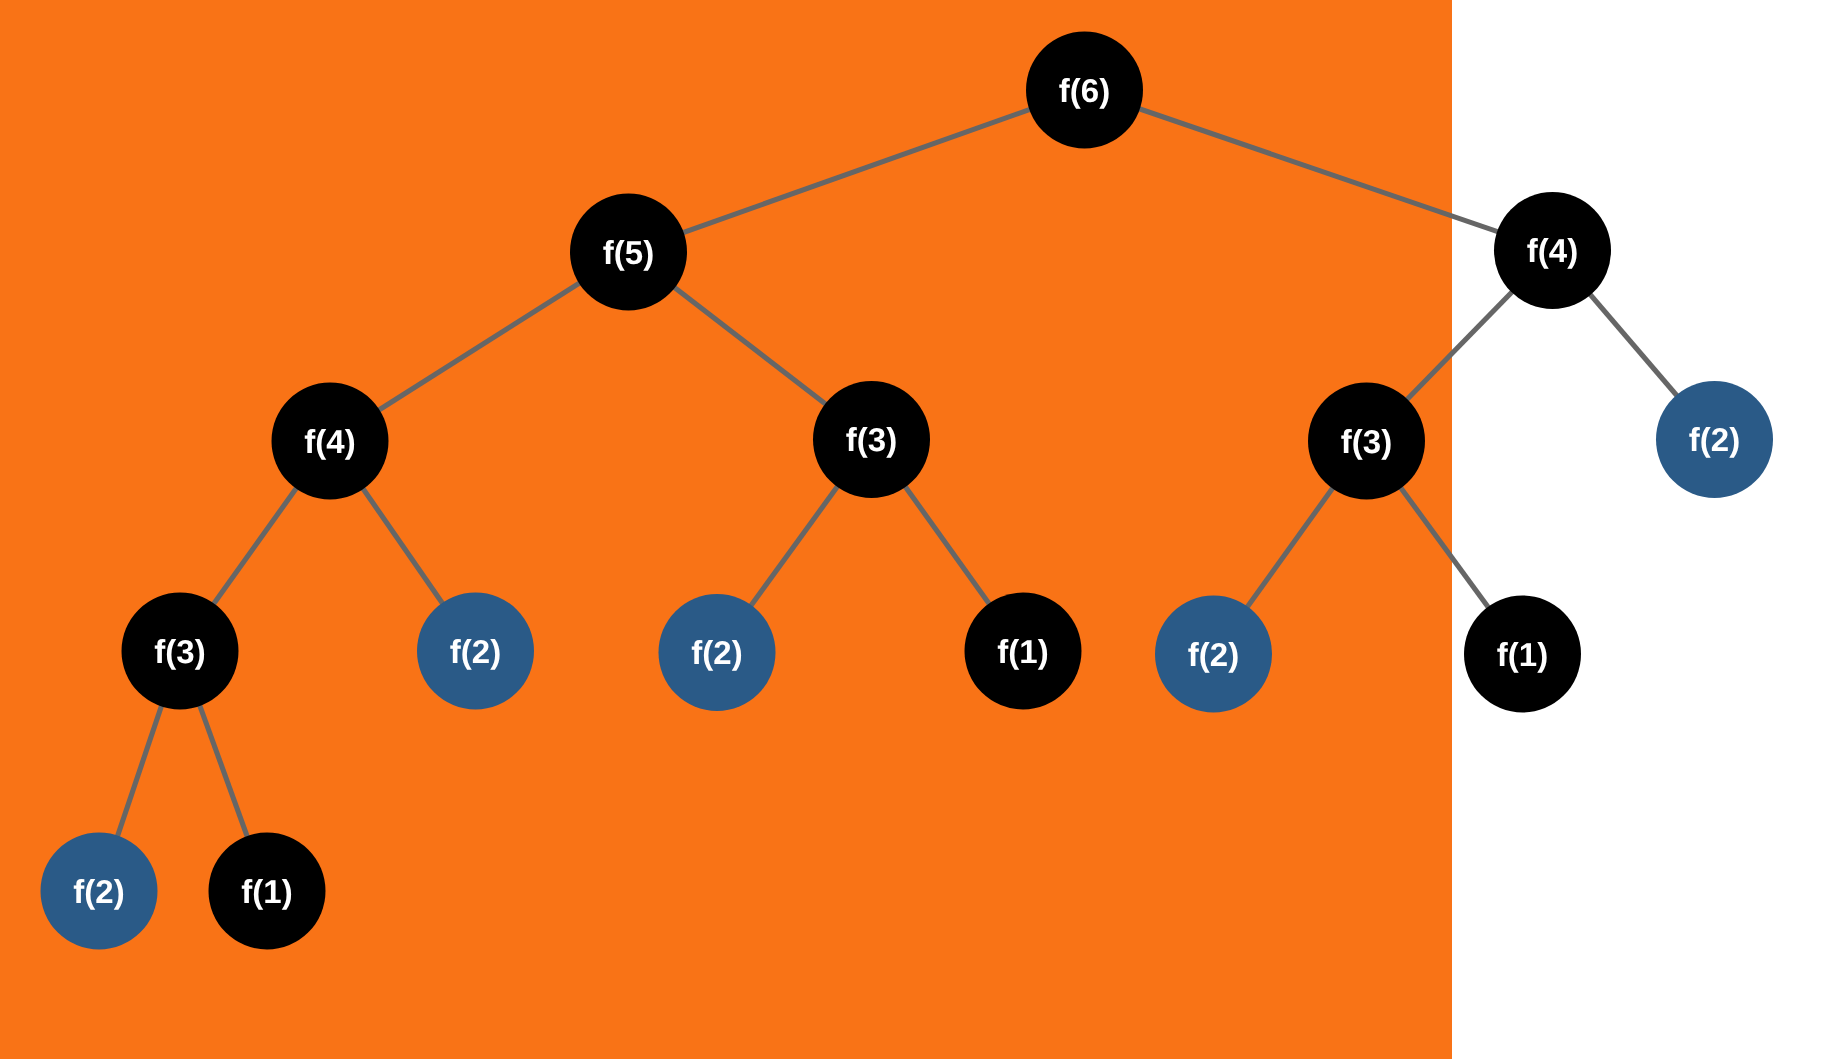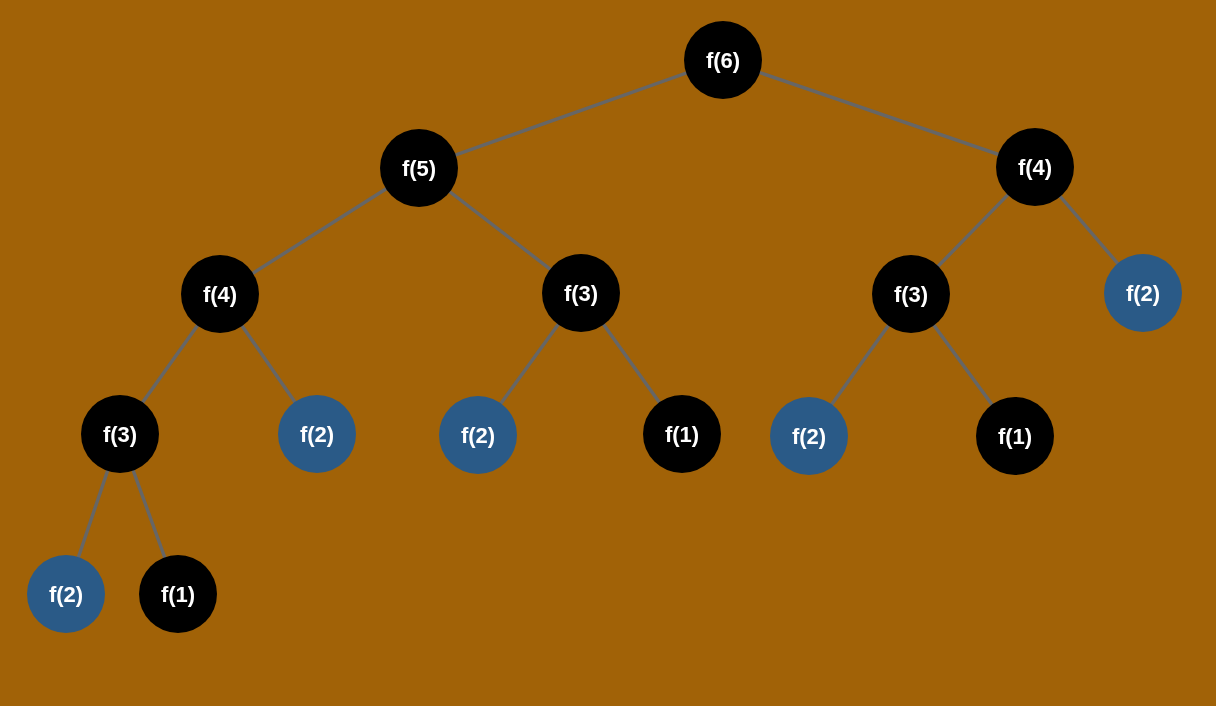--- a/index.html
+++ b/index.html
@@ -6,23 +6,23 @@
     margin: 0;
     padding: 0;
     background: #ffffff;
     width: 1216px;
     height: 706px;
     overflow: hidden;
     font-family: "Liberation Sans", sans-serif;
   }
   .canvas-wrap {
     position: relative;
-    width: 1216px;
+    width: 968px;
     height: 706px;
-    background: #a16207;
+    background: #f97316;
   }
   svg text {
     font-family: "Liberation Sans", "DejaVu Sans", sans-serif;
     font-weight: bold;
     text-anchor: middle;
   }
 </style>
 </head>
 <body>
 

